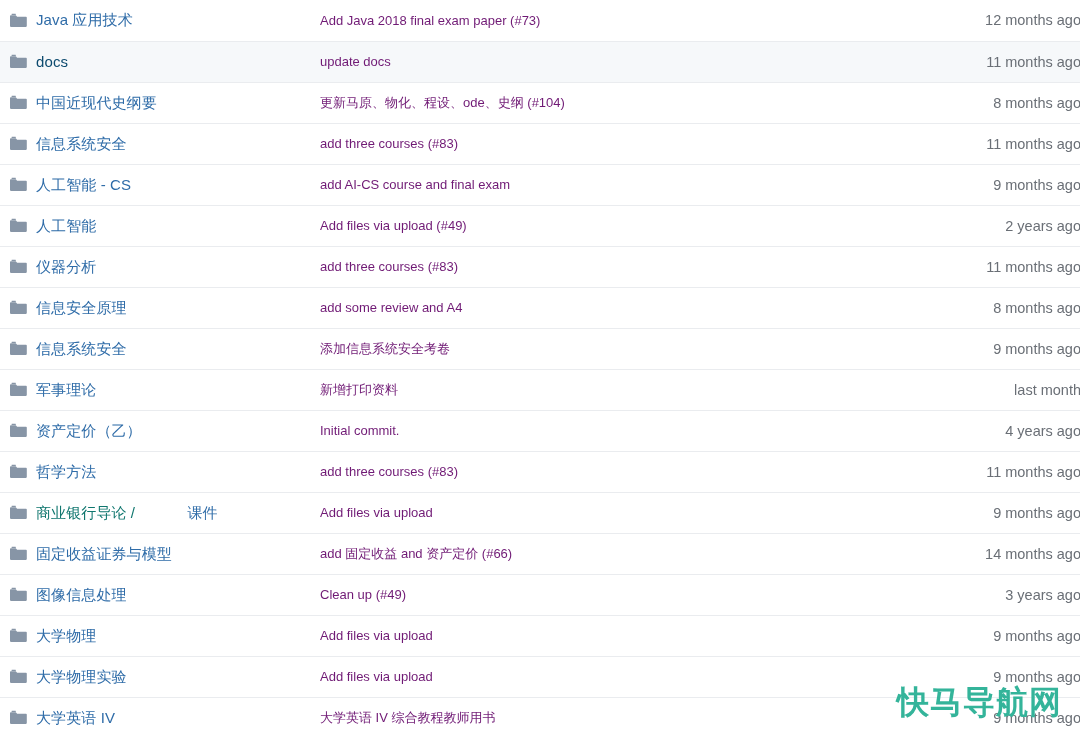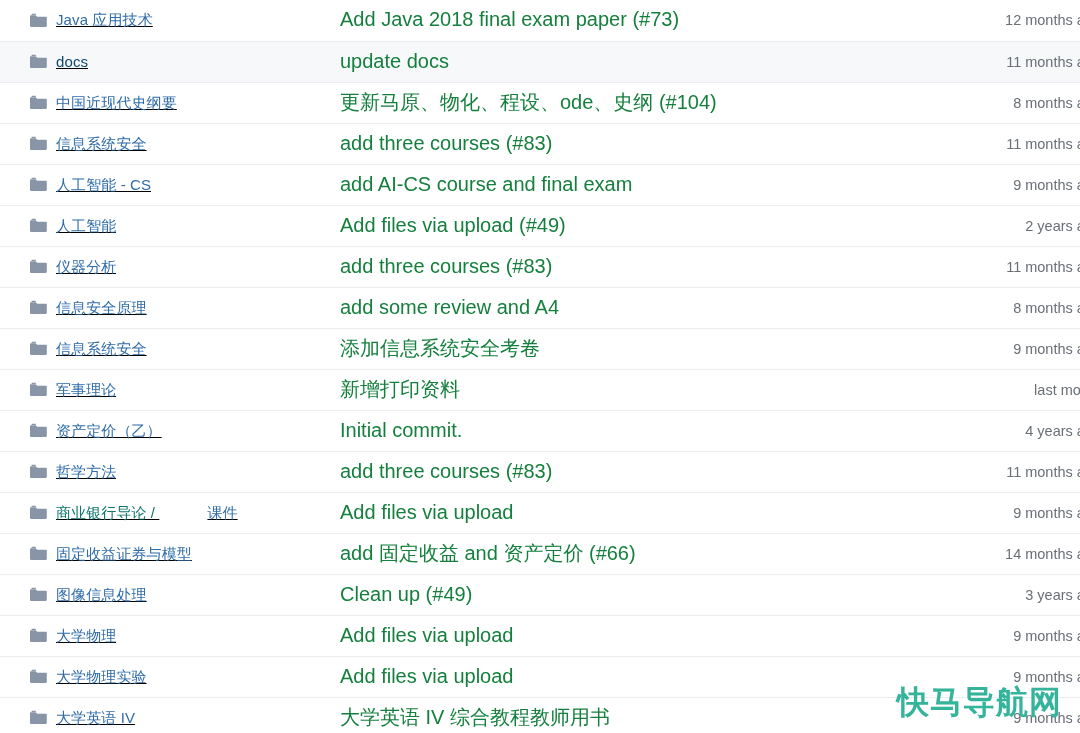--- a/index.html
+++ b/index.html
@@ -33,21 +33,21 @@
 
   .cell {
     vertical-align: middle;
     padding: 0;
     font-size: 14px;
     line-height: 20px;
     white-space: nowrap;
     overflow: hidden;
   }
 
-  .col-name   { width: 305px; padding-left: 30px; text-decoration: underline; }
+  .col-name   { width: 305px; padding-left: 10px; }
   .col-msg    { width: 600px; padding-left: 5px; }
   .col-age    { width: 161px; padding-right: 14px; text-align: right; }
 
   .name-wrap {
     display: flex;
     align-items: center;
     gap: 9px;
   }
 
   
@@ -70,22 +70,22 @@
   }
   .name-text .prefix {
     color: #0f766e;
   }
   .name-text .suffix {
     color: #2f6ca8;
     margin-left: 48px;
   }
 
   .msg-text {
-    color: #15803d;
-    font-size: 20px;
+    color: #701a75;
+    font-size: 13px;
   }
 
   .age-text {
     color: #6a6f76;
     font-size: 14.5px;
   }
 
   
   #watermark {
     position: absolute;

